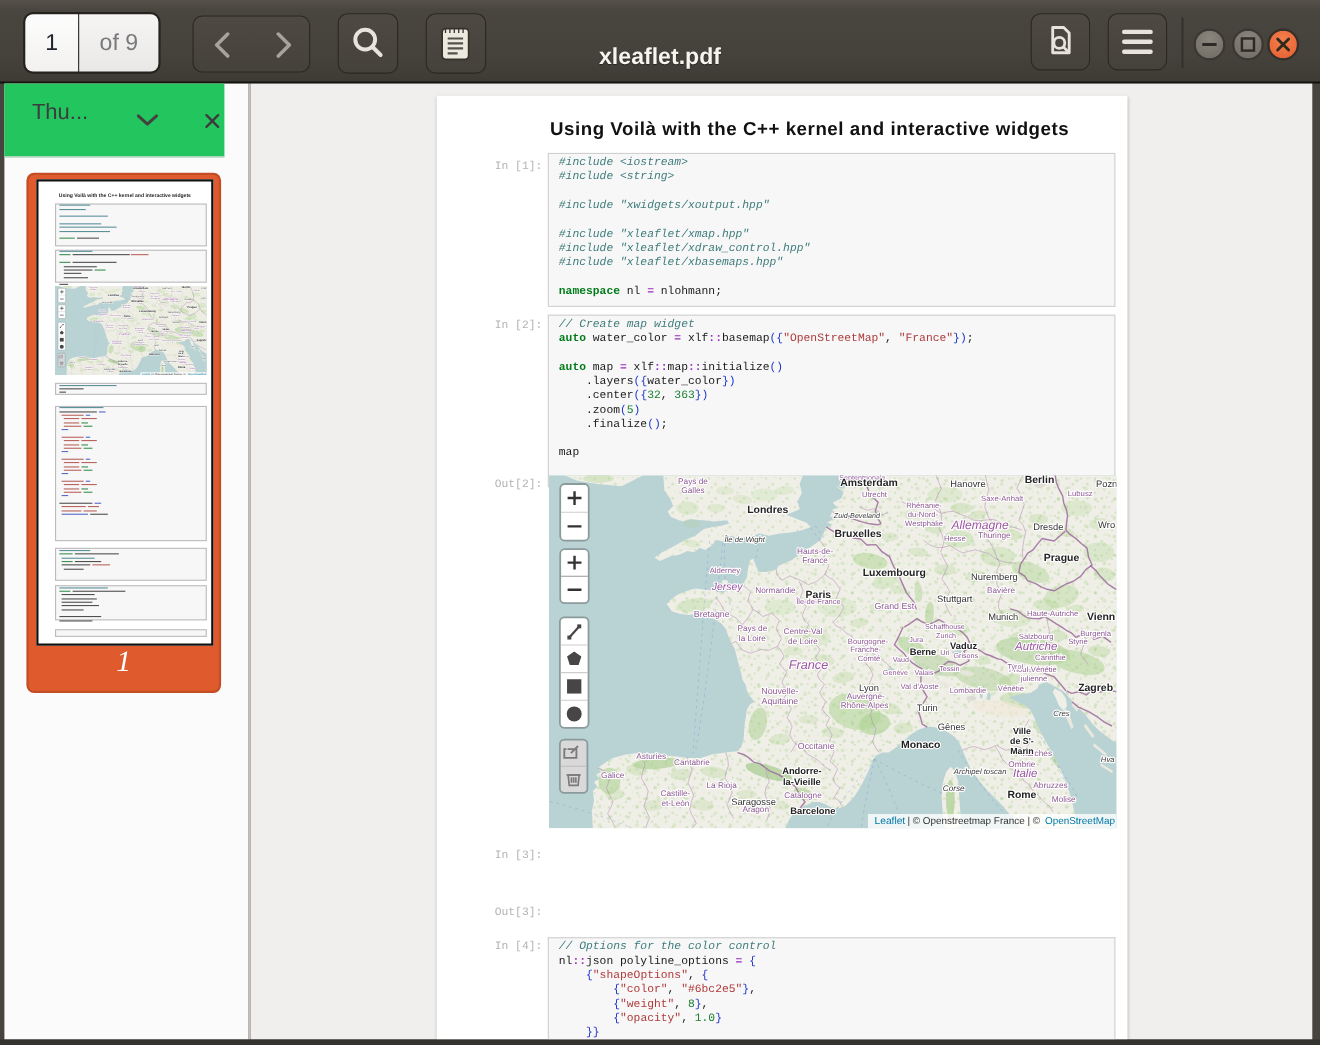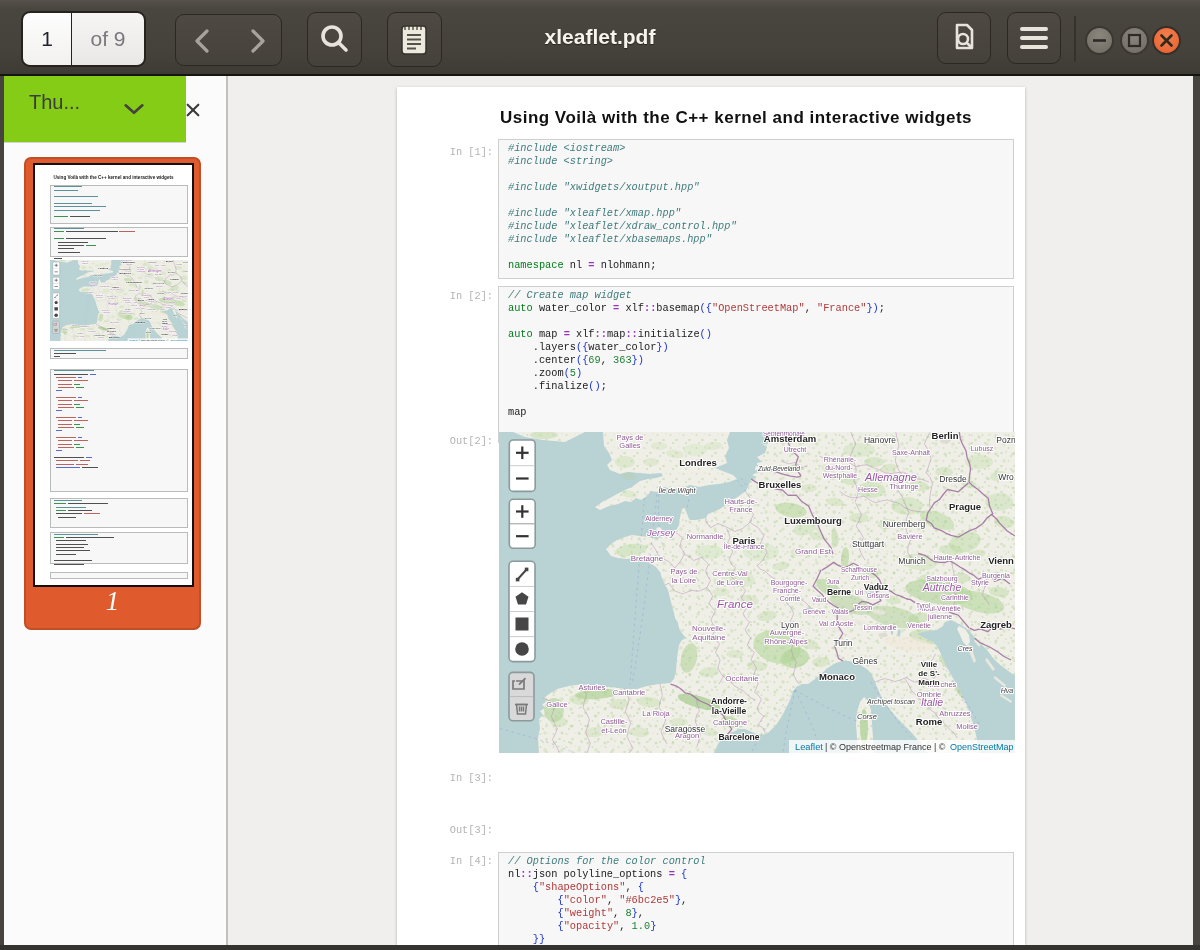--- a/index.html
+++ b/index.html
@@ -2,36 +2,36 @@
 <html><head><meta charset="utf-8"><style>
 *{margin:0;padding:0;box-sizing:border-box}
 html,body{width:1200px;height:950px;overflow:hidden;font-family:"Liberation Sans",sans-serif}
 .abs{position:absolute}
 #win{position:relative;width:1200px;height:950px;background:#474440}
 #hdr{position:absolute;left:0;top:0;width:1200px;height:76px;background:linear-gradient(#56524b,#49463f 12%,#45423b 70%,#3e3b35);border-bottom:2px solid #16140f}
 .hbtn{position:absolute;border:1px solid #2b2822;border-radius:9px;background:linear-gradient(#4e4a43,#45423b)}
 #pgnum{position:absolute;left:21px;top:11px;width:125px;height:56px;border-radius:9px;background:#26231e;padding:2px}
 #pgnum .l{position:absolute;left:2px;top:2px;width:48px;height:52px;background:linear-gradient(#fdfdfd,#f2f1ef);border-radius:7px 0 0 7px;color:#21242a;font-size:21px;line-height:52px;text-align:center}
 #pgnum .r{position:absolute;left:51px;top:2px;width:72px;height:52px;background:linear-gradient(#f6f5f4,#e9e8e6);border-radius:0 7px 7px 0;color:#77797d;font-size:21px;line-height:52px;text-align:center}
-#ttl{position:absolute;left:0;right:0;top:25px;text-align:center;color:#f7f4ee;font-size:21px;font-weight:bold;text-shadow:0 1px 1px rgba(0,0,0,.45)}
+#ttl{position:absolute;left:0;right:0;top:40px;text-align:center;color:#f7f4ee;font-size:21px;font-weight:bold;text-shadow:0 1px 1px rgba(0,0,0,.45)}
 #zoomw{position:absolute;left:756px;top:15px;width:153px;height:45px;background:linear-gradient(#fefefe,#f1f0ee);border:1px solid #26231e;border-radius:10px}
 #zoomw .t{position:absolute;left:15px;top:7px;font-size:23px;color:#33373c}
 .wc{position:absolute;top:25.5px;width:29px;height:29px;border-radius:50%}
 #sep1{position:absolute;left:1074px;top:16px;width:2px;height:46px;background:linear-gradient(#35322d,#35322d)}
 #sidebar{position:absolute;left:4px;top:76px;width:222px;height:869px;background:#fcfbfb}
-#sbtop{position:absolute;left:0;top:0;width:182px;height:67px;background:#84cc16;border-bottom:1px solid #d5d3cf}
+#sbtop{position:absolute;left:0;top:0;width:200px;height:67px;background:#22c55e;border-bottom:1px solid #d5d3cf}
 #sbsep{position:absolute;left:226px;top:76px;width:2px;height:869px;background:#c2c0bc}
 #canvas{position:absolute;left:228px;top:76px;width:965px;height:869px;background:#f0efed}
 #page{position:absolute;left:169px;top:11px;width:628px;height:858px;background:#fff;box-shadow:0 1px 3px rgba(0,0,0,.25)}
 #bbord{position:absolute;left:0;top:945px;width:1200px;height:5px;background:#35332f}
 .cell{position:absolute;left:101px;width:516px;background:#f7f7f7;border:1px solid #cfcfcf}
 .prompt{position:absolute;width:96px;text-align:right;font-family:"Liberation Mono",monospace;font-size:10.3px;color:#b3b3b3}
 pre.code{font-family:"Liberation Mono",monospace;font-size:10.3px;line-height:13px;color:#1a1a1a;position:absolute;left:9px;top:2px}
 .cm{color:#3E7B7B;font-style:italic}
-.kw{color:#007d1a;font-weight:normal}
+.kw{color:#007d1a;font-weight:bold}
 .op{color:#9b2fc0;font-weight:bold}
 .st{color:#B03A3A}
 .nu{color:#1a8032}
 .br{color:#1d35cc}
 .trow{position:absolute;height:1px;opacity:.85}
 </style></head>
 <body>
 <div id="win">
   <div id="hdr">
     <div id="pgnum">
@@ -238,21 +238,21 @@
 <span class="kw">namespace</span> nl <span class="op">=</span> nlohmann;</pre>
         </div>
 
       <div class="prompt" style="top:203px">In [2]:</div>
       <div class="cell" style="top:199px;height:157px">
           <pre class="code"><span class="cm">// Create map widget</span>
 <span class="kw">auto</span> water_color <span class="op">=</span> xlf<span class="op">::</span>basemap<span class="br">({</span><span class="st">"OpenStreetMap"</span>, <span class="st">"France"</span><span class="br">})</span>;
 
 <span class="kw">auto</span> map <span class="op">=</span> xlf<span class="op">::</span>map<span class="op">::</span>initialize<span class="br">()</span>
     .layers<span class="br">({</span>water_color<span class="br">})</span>
-    .center<span class="br">({</span><span class="nu">69</span>, <span class="nu">363</span><span class="br">})</span>
+    .center<span class="br">({</span><span class="nu">32</span>, <span class="nu">363</span><span class="br">})</span>
     .zoom<span class="br">(</span><span class="nu">5</span><span class="br">)</span>
     .finalize<span class="br">()</span>;
 
 map</pre>
         </div>
 
       <div class="prompt" style="top:348px">Out[2]:</div>
       <div id="mapbox" style="position:absolute;left:102px;top:345px;width:516px;height:382px">
           <svg id="mapsvg" width="516" height="321" viewBox="0 0 516 321" style="position:absolute;left:0;top:0">
 <defs>

